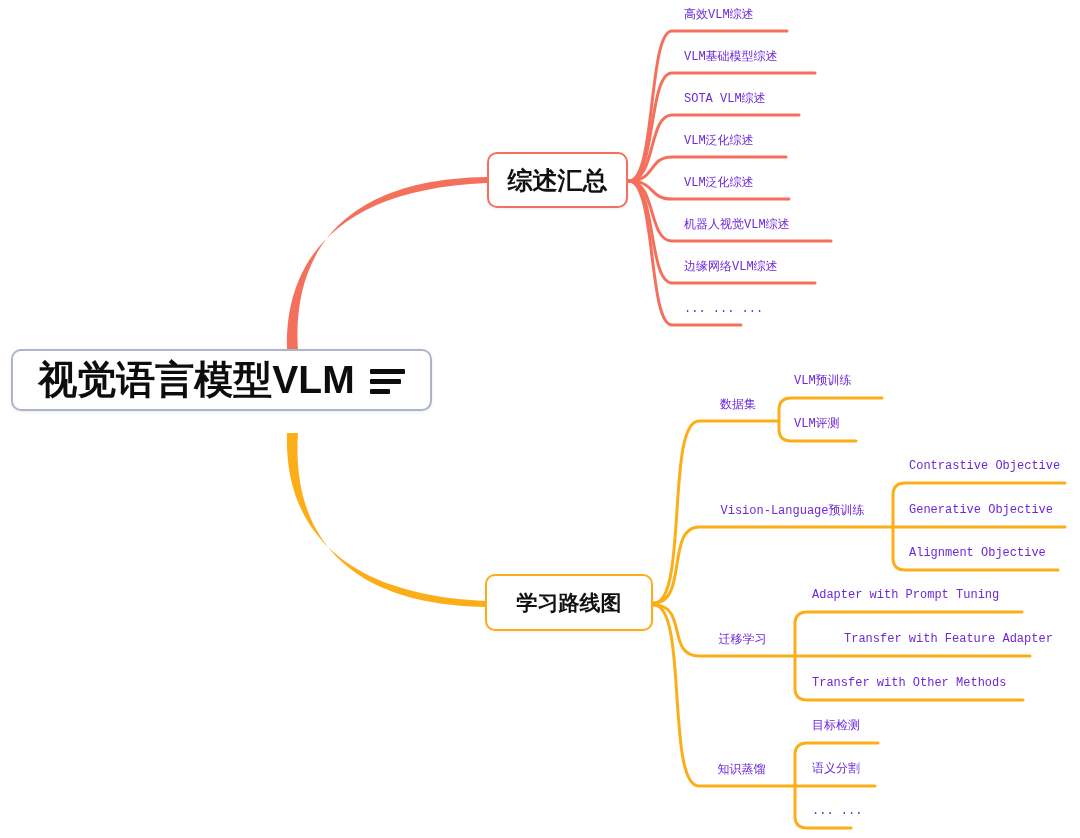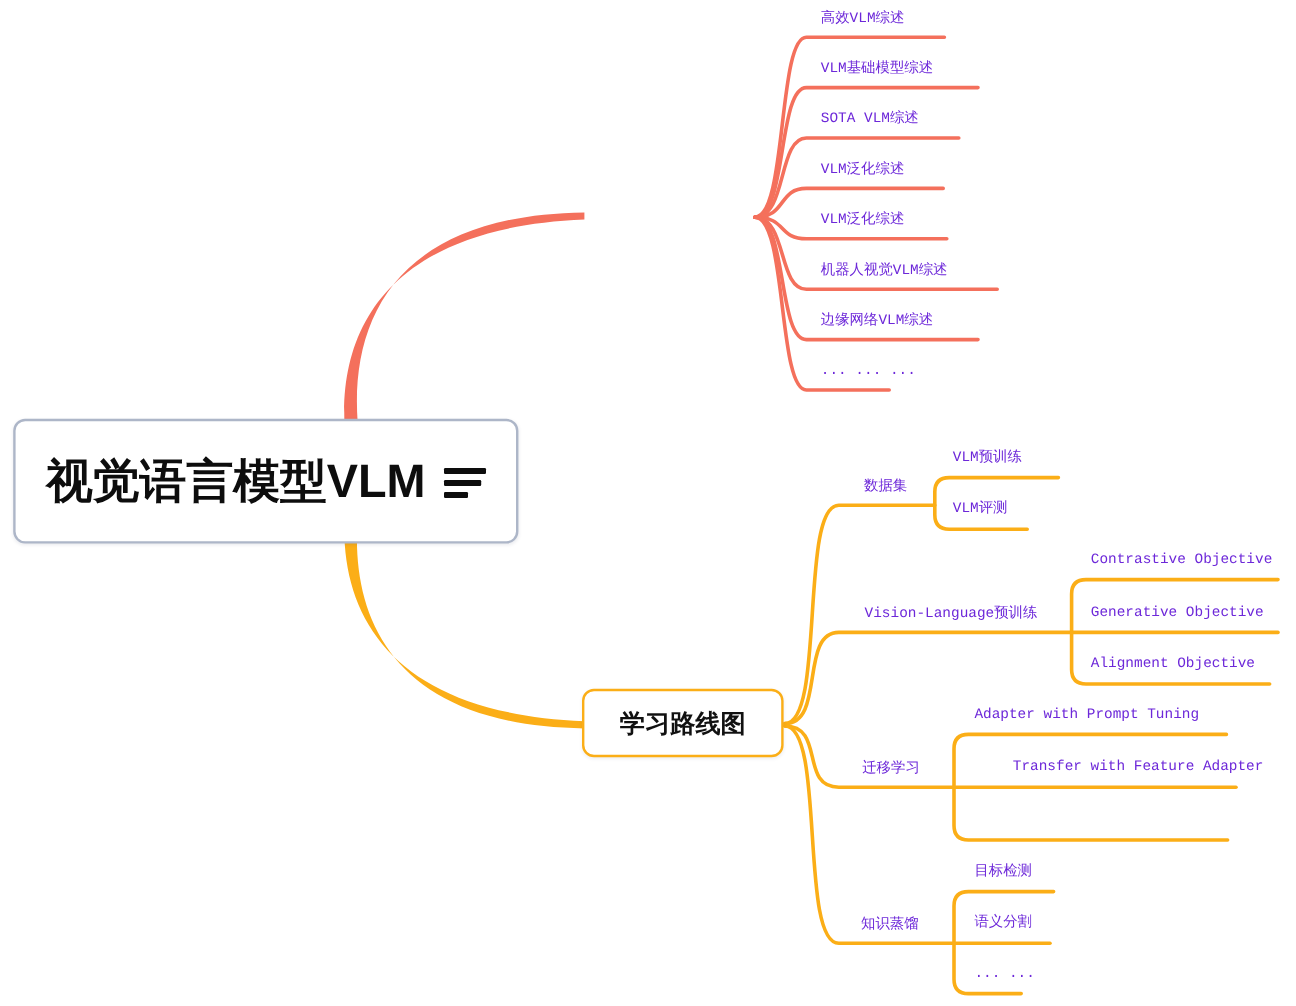--- a/index.html
+++ b/index.html
@@ -6,21 +6,21 @@
   .canvas{
     position:relative;width:1080px;height:838px;background:#ffffff;overflow:hidden;
     font-family:"Liberation Sans","DejaVu Sans",sans-serif;
   }
   .edges{position:absolute;left:0;top:0;width:1080px;height:838px;}
   .node{
     position:absolute;background:#fff;display:flex;align-items:center;justify-content:center;
     box-sizing:border-box;white-space:nowrap;cursor:pointer;
   }
   .node-root{
-    left:11px;top:349px;width:421px;height:104px;
+    left:11px;top:349px;width:421px;height:62px;
     border:2px solid #adb6c8;border-radius:10px;
     font-size:39px;font-weight:700;color:#0d0d0d;gap:15px;
     box-shadow:0 1px 3px rgba(40,50,90,.10);
   }
   .node-branch{
     border-radius:10px;font-weight:700;color:#111;
     box-shadow:0 1px 3px rgba(40,50,90,.08);
   }
   .node-surveys{left:487px;top:152px;width:141px;height:56px;border:2px solid #f4705c;font-size:25px;}
   .node-roadmap{left:485px;top:574px;width:168px;height:57px;border:2px solid #fbae17;font-size:21px;}
@@ -78,20 +78,21 @@
 
   <div class="node node-root">
     <span>视觉语言模型VLM</span>
     <span class="notes-icon">
         <i class="b1"></i>
         <i class="b2"></i>
         <i class="b3"></i>
       </span>
   </div>
 
+  <div class="node node-branch node-surveys">综述汇总</div>
   <div class="node node-branch node-roadmap">学习路线图</div>
 
   <div class="topic" style="left:684px;top:5px;">高效VLM综述</div>
   <div class="topic" style="left:684px;top:47px;">VLM基础模型综述</div>
   <div class="topic" style="left:684px;top:89px;">SOTA VLM综述</div>
   <div class="topic" style="left:684px;top:131px;text-align:right;">VLM泛化综述</div>
   <div class="topic" style="left:684px;top:173px;">VLM泛化综述</div>
   <div class="topic" style="left:684px;top:215px;">机器人视觉VLM综述</div>
   <div class="topic" style="left:684px;top:257px;">边缘网络VLM综述</div>
   <div class="topic" style="left:684px;top:299px;">... ... ...</div>
@@ -103,18 +104,19 @@
 
   <div class="topic" style="left:794px;top:371px;">VLM预训练</div>
   <div class="topic" style="left:794px;top:414px;">VLM评测</div>
 
   <div class="topic" style="left:909px;top:456px;">Contrastive Objective</div>
   <div class="topic" style="left:909px;top:500px;">Generative Objective</div>
   <div class="topic" style="left:909px;top:543px;">Alignment Objective</div>
 
   <div class="topic" style="left:812px;top:585px;">Adapter with Prompt Tuning</div>
   <div class="topic" style="left:844px;top:629px;">Transfer with Feature Adapter</div>
+  <div class="topic" style="left:812px;top:673px;">Transfer with Other Methods</div>
 
   <div class="topic" style="left:812px;top:716px;">目标检测</div>
   <div class="topic" style="left:812px;top:759px;">语义分割</div>
   <div class="topic" style="left:812px;top:801px;">... ...</div>
 
 </div>
 
 </body></html>

